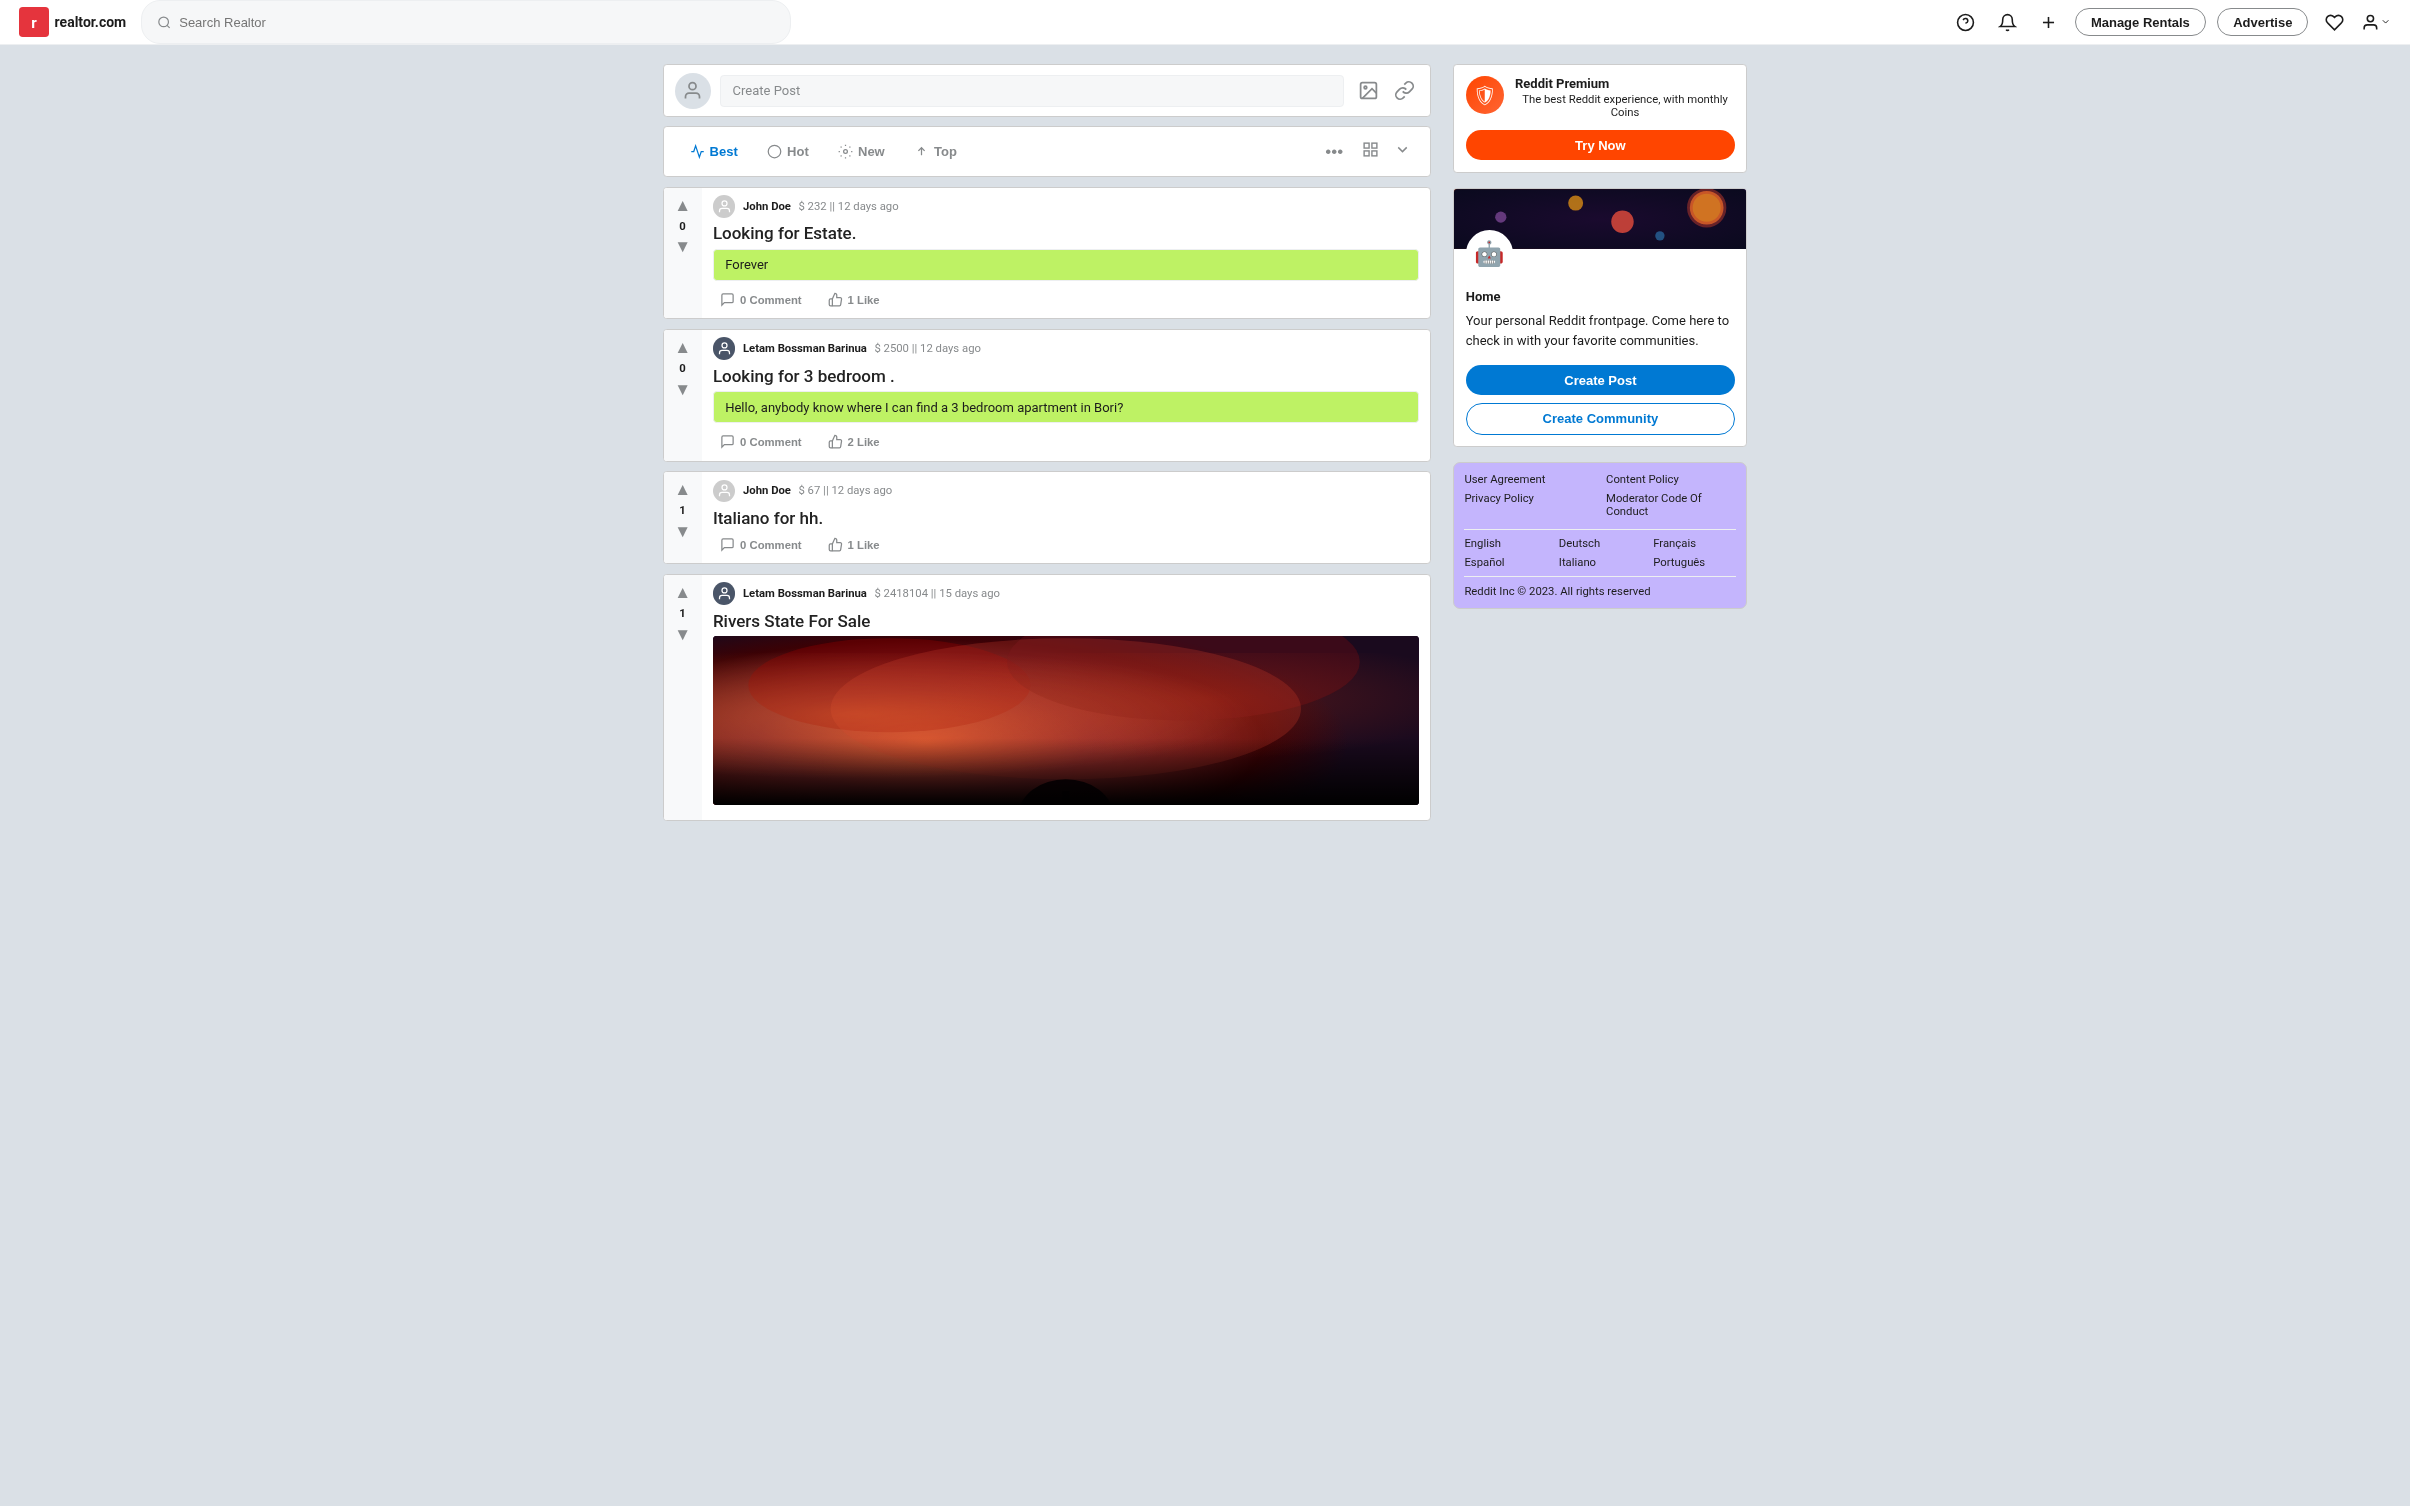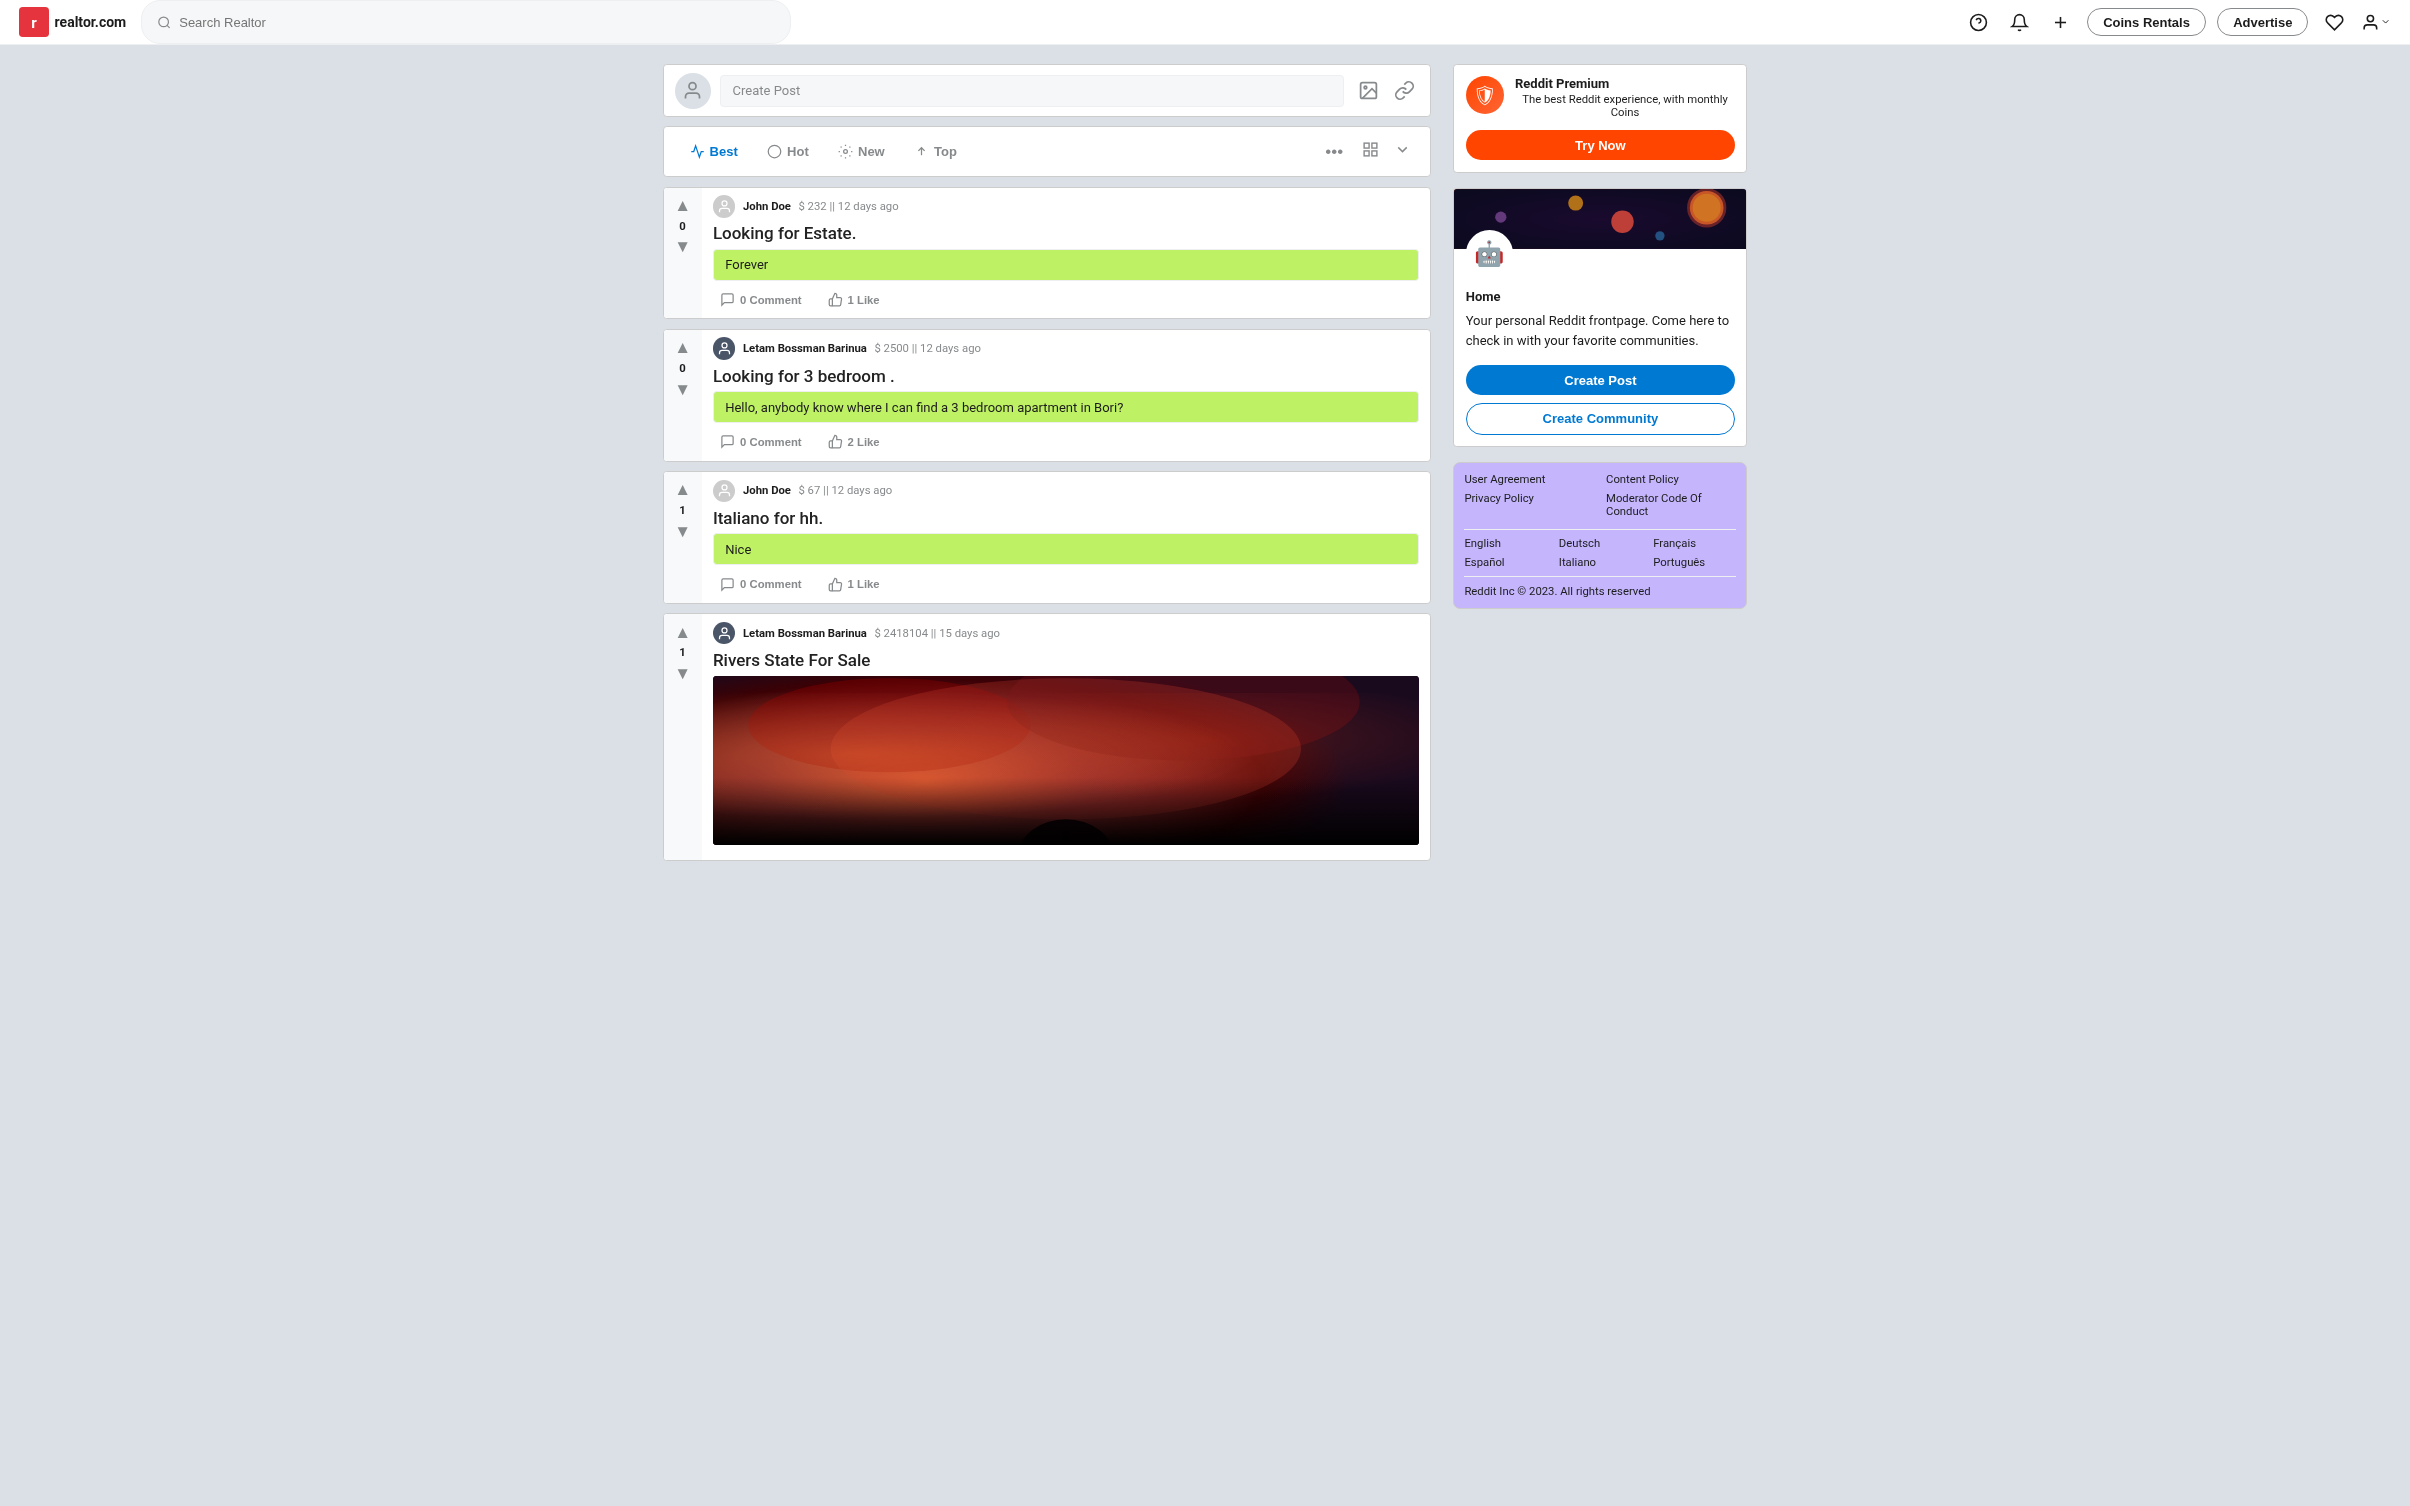--- a/index.html
+++ b/index.html
@@ -518,21 +518,21 @@
         <path d="M18 8A6 6 0 0 0 6 8c0 7-3 9-3 9h18s-3-2-3-9"></path>
           <path d="M13.73 21a2 2 0 0 1-3.46 0"></path>
       </svg>
     </button>
     <button class="icon-btn">
       <svg width="19" height="19" viewBox="0 0 24 24" fill="none" stroke="currentColor" stroke-width="2">
         <line x1="12" y1="5" x2="12" y2="19"></line>
           <line x1="5" y1="12" x2="19" y2="12"></line>
       </svg>
     </button>
-    <button class="header-pill-btn">Coins Rentals</button>
+    <button class="header-pill-btn">Manage Rentals</button>
     <button class="header-pill-btn">Advertise</button>
     <button class="icon-btn">
       <svg width="19" height="19" viewBox="0 0 24 24" fill="none" stroke="currentColor" stroke-width="2">
         <path d="M20.84 4.61a5.5 5.5 0 0 0-7.78 0L12 5.67l-1.06-1.06a5.5 5.5 0 0 0-7.78 7.78l1.06 1.06L12 21.23l7.78-7.78 1.06-1.06a5.5 5.5 0 0 0 0-7.78z"></path>
       </svg>
     </button>
     <button class="icon-btn">
       <svg width="19" height="19" viewBox="0 0 24 24" fill="none" stroke="currentColor" stroke-width="2">
         <path d="M20 21v-2a4 4 0 0 0-4-4H8a4 4 0 0 0-4 4v2"></path>
           <circle cx="12" cy="7" r="4"></circle>
@@ -703,21 +703,20 @@
           <div class="post-avatar">
             <svg width="15" height="15" viewBox="0 0 24 24" fill="none" stroke="#fff" stroke-width="2">
               <path d="M20 21v-2a4 4 0 0 0-4-4H8a4 4 0 0 0-4 4v2"></path>
                 <circle cx="12" cy="7" r="4"></circle>
             </svg>
           </div>
           <span class="post-user-name">John Doe</span>
           <span class="post-user-details">$ 67 || 12 days ago</span>
         </div>
         <div class="post-title">Italiano for hh.</div>
-        <div class="post-preview-box">Nice</div>
         <div class="post-actions">
           <button class="post-action-btn">
             <svg width="15" height="15" viewBox="0 0 24 24" fill="none" stroke="currentColor" stroke-width="2">
               <path d="M21 15a2 2 0 0 1-2 2H7l-4 4V5a2 2 0 0 1 2-2h14a2 2 0 0 1 2 2z"></path>
             </svg>
             <span>0 Comment</span>
           </button>
           <button class="post-action-btn">
             <svg width="15" height="15" viewBox="0 0 24 24" fill="none" stroke="currentColor" stroke-width="2">
               <path d="M14 9V5a3 3 0 0 0-3-3l-4 9v11h11.28a2 2 0 0 0 2-1.7l1.38-9a2 2 0 0 0-2-2.3H14z"></path>

